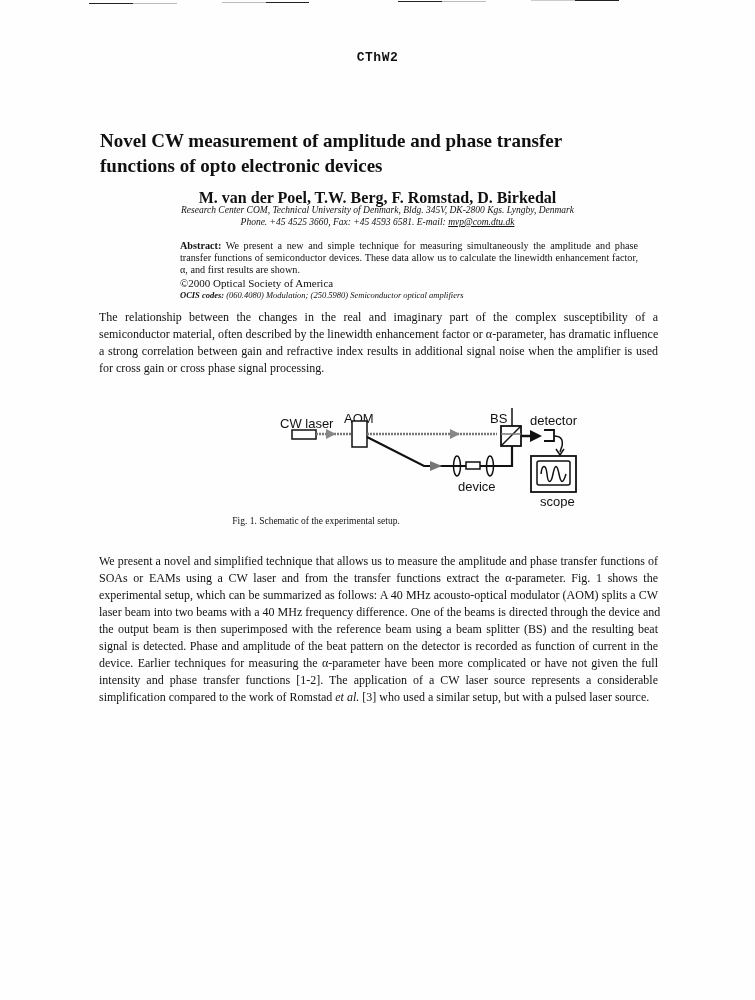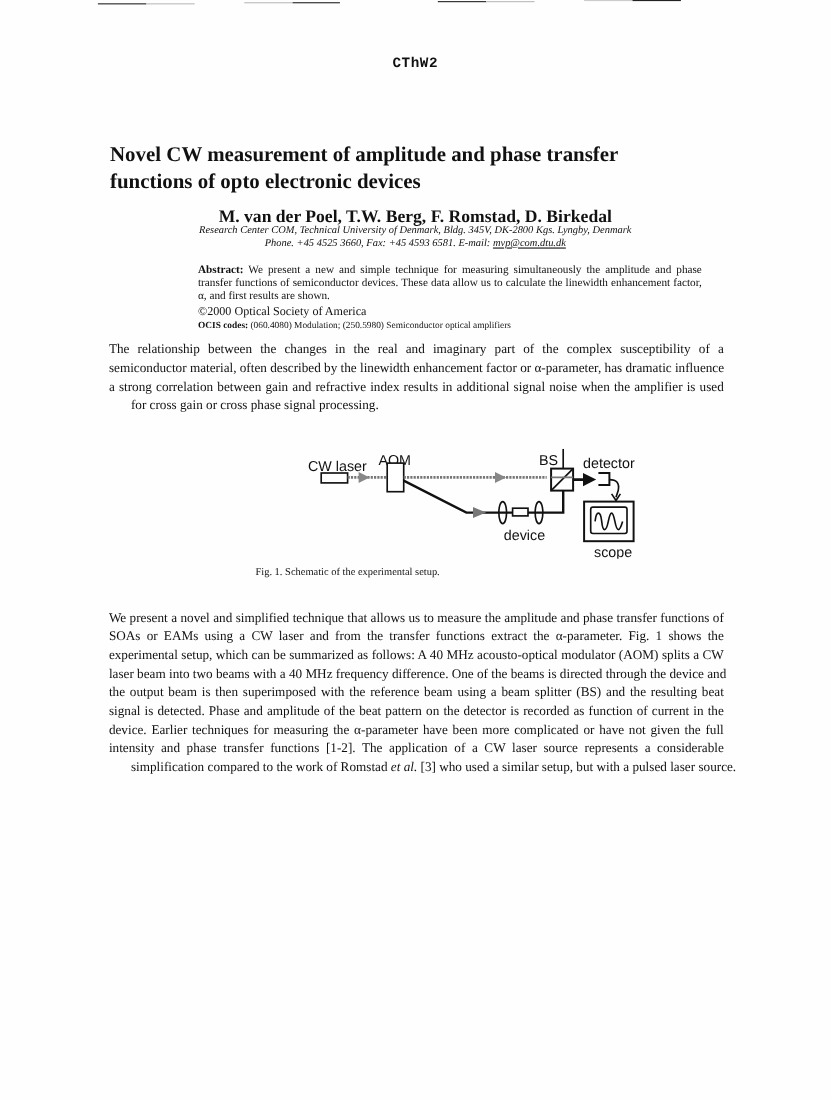--- a/index.html
+++ b/index.html
@@ -7,25 +7,25 @@
   .topmarks { position: absolute; top: 0; left: 0; width: 755px; height: 6px; }
   .mark { position: absolute; height: 1px; }
   .code { position: absolute; top: 50px; left: 0; width: 755px; text-align: center; font-family: "Liberation Mono", "DejaVu Sans Mono", monospace; font-weight: bold; font-size: 13px; letter-spacing: 0.5px; }
   .title { position: absolute; top: 128px; left: 100px; width: 555px; text-align: left; font-weight: bold; font-size: 19px; line-height: 25px; }
   .authors { position: absolute; top: 189px; left: 100px; width: 555px; text-align: center; font-weight: bold; font-size: 16px; }
   .affil { position: absolute; left: 100px; width: 555px; text-align: center; font-style: italic; font-size: 9.5px; }
   .affil u { }
   .abstract { position: absolute; top: 240px; left: 163px; width: 458px; font-size: 10.2px; line-height: 12.2px; text-align: justify; margin-left: 17px; }
   .abstract .lbl { font-weight: bold; }
   .abstract .copy { font-size: 11px; line-height: 13px; }
-  .abstract .ocis { font-size: 8.5px; line-height: 11px; }
+  .abstract .ocis { font-size: 8.5px; line-height: 11px; font-style: italic; }
   .abstract .ocis b { font-weight: bold; }
   .para { position: absolute; left: 99px; width: 559px; font-size: 12px; line-height: 17px; text-align: justify; }
   .para .ln { display: block; text-align: justify; text-align-last: justify; white-space: nowrap; }
-  .para .ln.last { text-align-last: left; margin-left: 20px; }
+  .para .ln.last { text-align-last: left; }
   .figure { position: absolute; top: 408px; left: 240px; width: 320px; height: 100px; margin-left: 32px; }
   .caption { position: absolute; top: 516px; left: 0; width: 632px; text-align: center; font-size: 9.5px; }
 </style>
 </head>
 <body>
 
 <div class="topmarks">
   <div class="mark" style="left:89px;width:44px;top:3px;background:#222;"></div>
   <div class="mark" style="left:133px;width:44px;top:3px;background:#bbb;"></div>
   <div class="mark" style="left:222px;width:44px;top:2px;background:#bbb;"></div>

